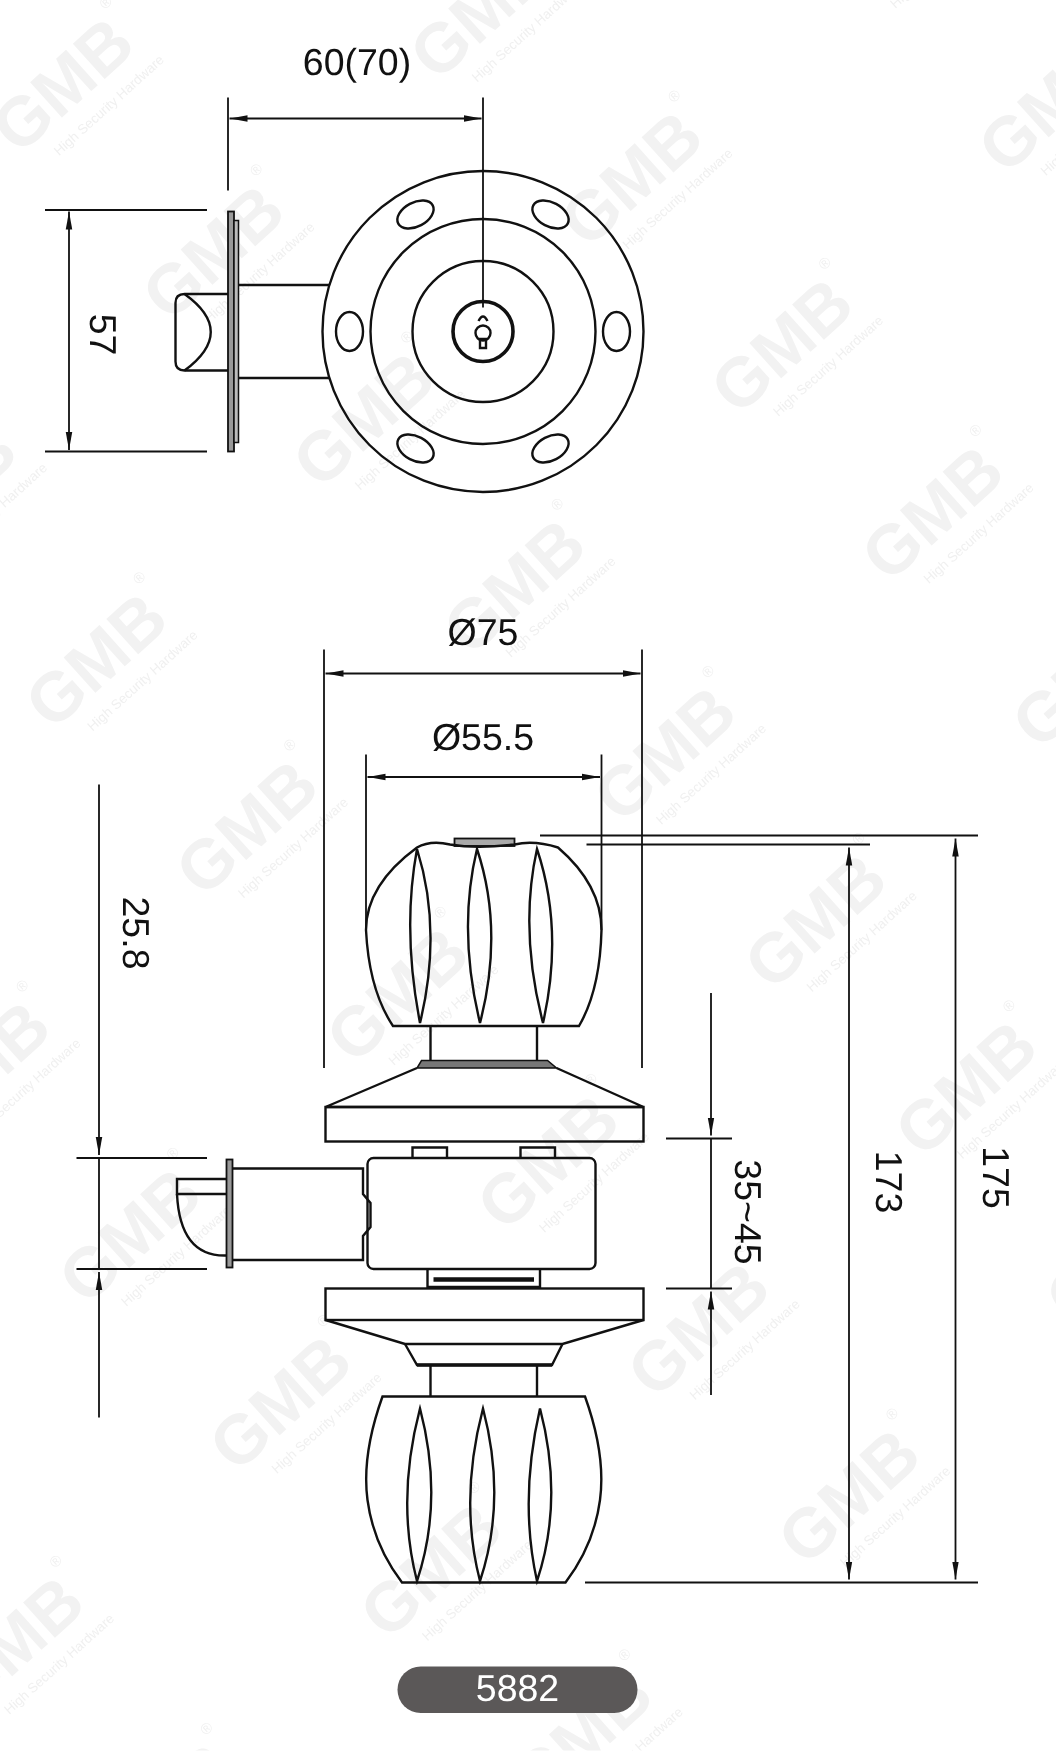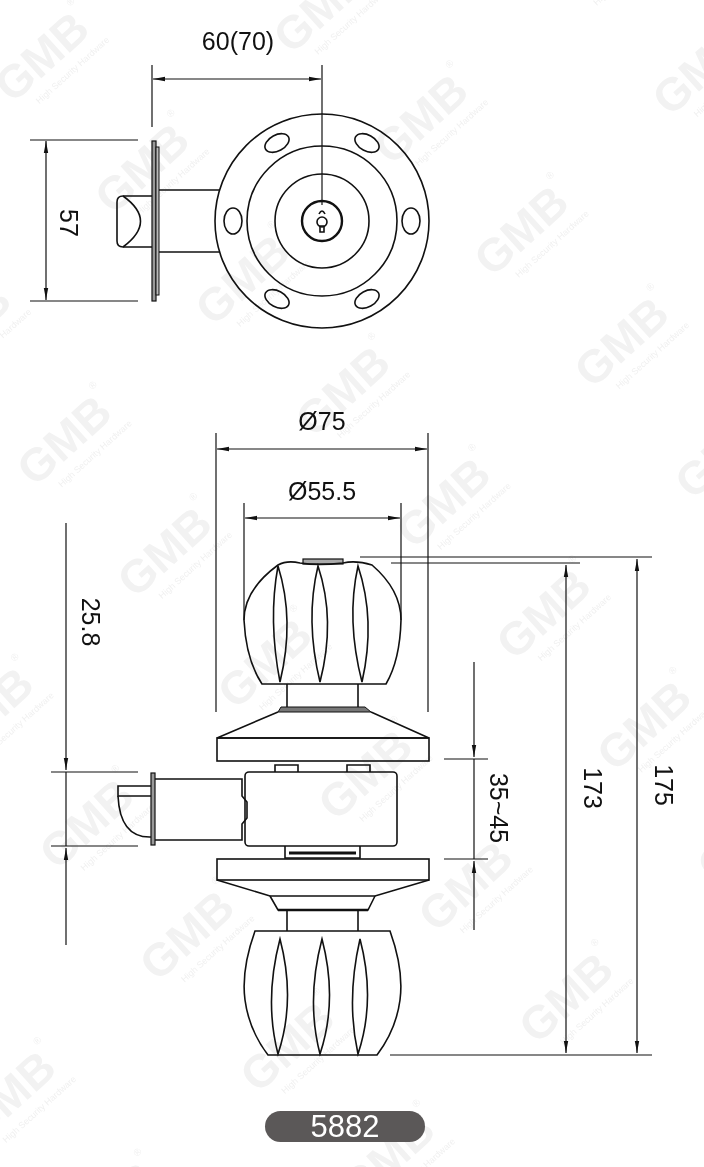--- a/index.html
+++ b/index.html
@@ -1,21 +1,21 @@
 <!DOCTYPE html>
 <html><head>
 <meta charset="utf-8">
 <style>
   html, body { margin:0; padding:0; background:#ffffff; }
   body { width:704px; height:1167px; position:relative; overflow:hidden; font-family:"Liberation Sans", sans-serif; }
   #drawing { position:absolute; left:0; top:0; width:704px; height:1167px; }
   .dim-label { font-family:"Liberation Sans", sans-serif; font-size:25px; fill:#111; }
   .wm { font-family:"Liberation Sans", sans-serif; font-weight:bold; fill:#f2f2f2; }
   .wm-sub { font-family:"Liberation Sans", sans-serif; fill:#f0f0f0; }
-  .model-badge { position:absolute; left:265px; top:1111px; width:160px; height:31px; border-radius:16px; background:#5b5858; color:#ffffff; font-size:31px; line-height:31px; text-align:center; font-family:"Liberation Sans", sans-serif; }
+  .model-badge { position:absolute; left:265px; top:1111px; width:160px; height:31px; border-radius:16px; background:#5b5858; color:#ffffff; font-size:25px; line-height:31px; text-align:center; font-family:"Liberation Sans", sans-serif; }
 </style>
 </head>
 <body>
 
 <svg id="drawing" viewBox="0 0 704 1167" xmlns="http://www.w3.org/2000/svg">
   <defs>
     <marker id="arr" viewBox="0 0 10 10" refX="10" refY="5" markerWidth="12" markerHeight="24" markerUnits="userSpaceOnUse" orient="auto-start-reverse">
       <path d="M0,3.2 L10,5 L0,6.8 z" fill="#111"></path>
     </marker>
     <g id="wmark">

